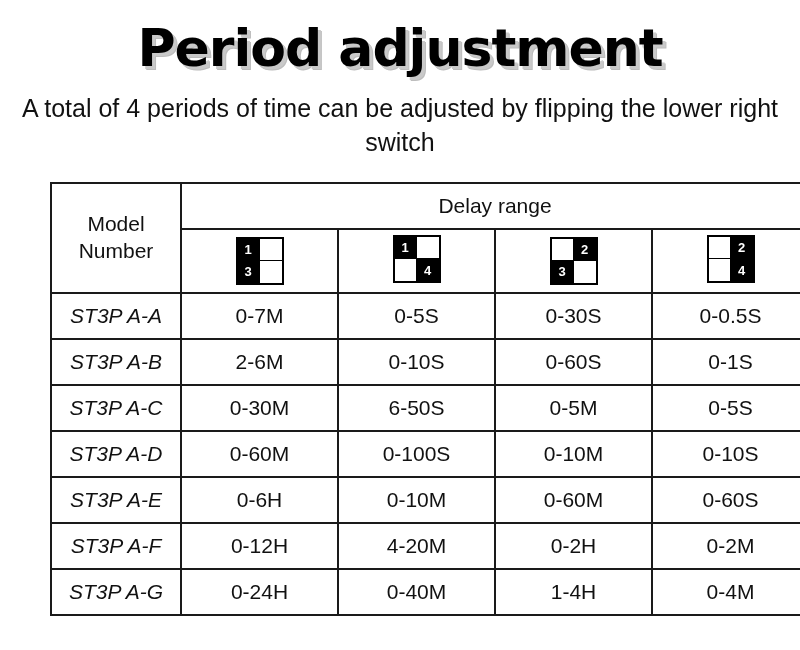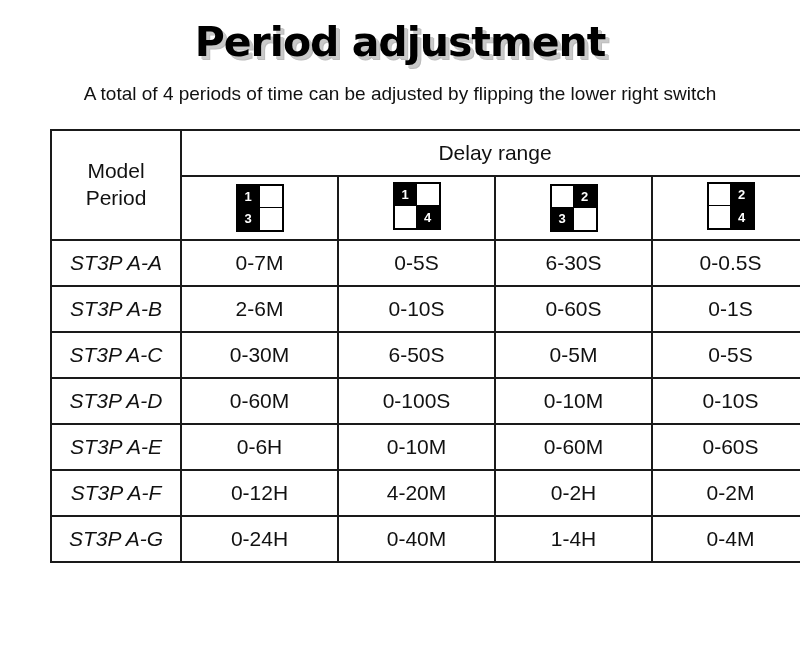--- a/index.html
+++ b/index.html
@@ -19,31 +19,31 @@
     width: 800px;
     height: 650px;
     position: relative;
     box-sizing: border-box;
   }
 
   .title {
     text-align: center;
     font-family: "DejaVu Sans", sans-serif;
     font-weight: bold;
-    font-size: 41px;
+    font-size: 52px;
     letter-spacing: -1px;
     color: #000000;
     margin: 22px 0 0 0;
     line-height: 1.0;
     text-shadow: 3px 3px 0 #c9c9c9, 4px 4px 0 #bdbdbd;
   }
 
   .subtitle {
     text-align: center;
-    font-size: 19px;
+    font-size: 25px;
     line-height: 1.35;
     color: #111111;
     margin: 18px auto 0 auto;
     width: 760px;
   }
 
   .table-wrap {
     margin: 22px auto 0 auto;
     width: 700px;
   }
@@ -133,21 +133,21 @@
   <h1 class="title">Period adjustment</h1>
 
   <p class="subtitle">A total of 4 periods of time can be adjusted by flipping the lower right switch</p>
 
   <div class="table-wrap">
     <table class="spec">
       <tbody>
         <tr>
           <td class="model-head" rowspan="2">
             <span class="l1">Model</span>
-            <span class="l2">Period</span>
+            <span class="l2">Number</span>
           </td>
           <td class="delay-head" colspan="4">Delay range</td>
         </tr>
 
         <tr>
           <td class="switch-cell">
             <span class="switch">
               <span class="row">
                 <span class="cell on">1</span>
                 <span class="cell"></span>
@@ -193,21 +193,21 @@
                 <span class="cell on">4</span>
               </span>
             </span>
           </td>
         </tr>
 
         <tr>
           <td class="model">ST3P A-A</td>
           <td class="val">0-7M</td>
           <td class="val">0-5S</td>
-          <td class="val">6-30S</td>
+          <td class="val">0-30S</td>
           <td class="val">0-0.5S</td>
         </tr>
         <tr>
           <td class="model">ST3P A-B</td>
           <td class="val">2-6M</td>
           <td class="val">0-10S</td>
           <td class="val">0-60S</td>
           <td class="val">0-1S</td>
         </tr>
         <tr>

